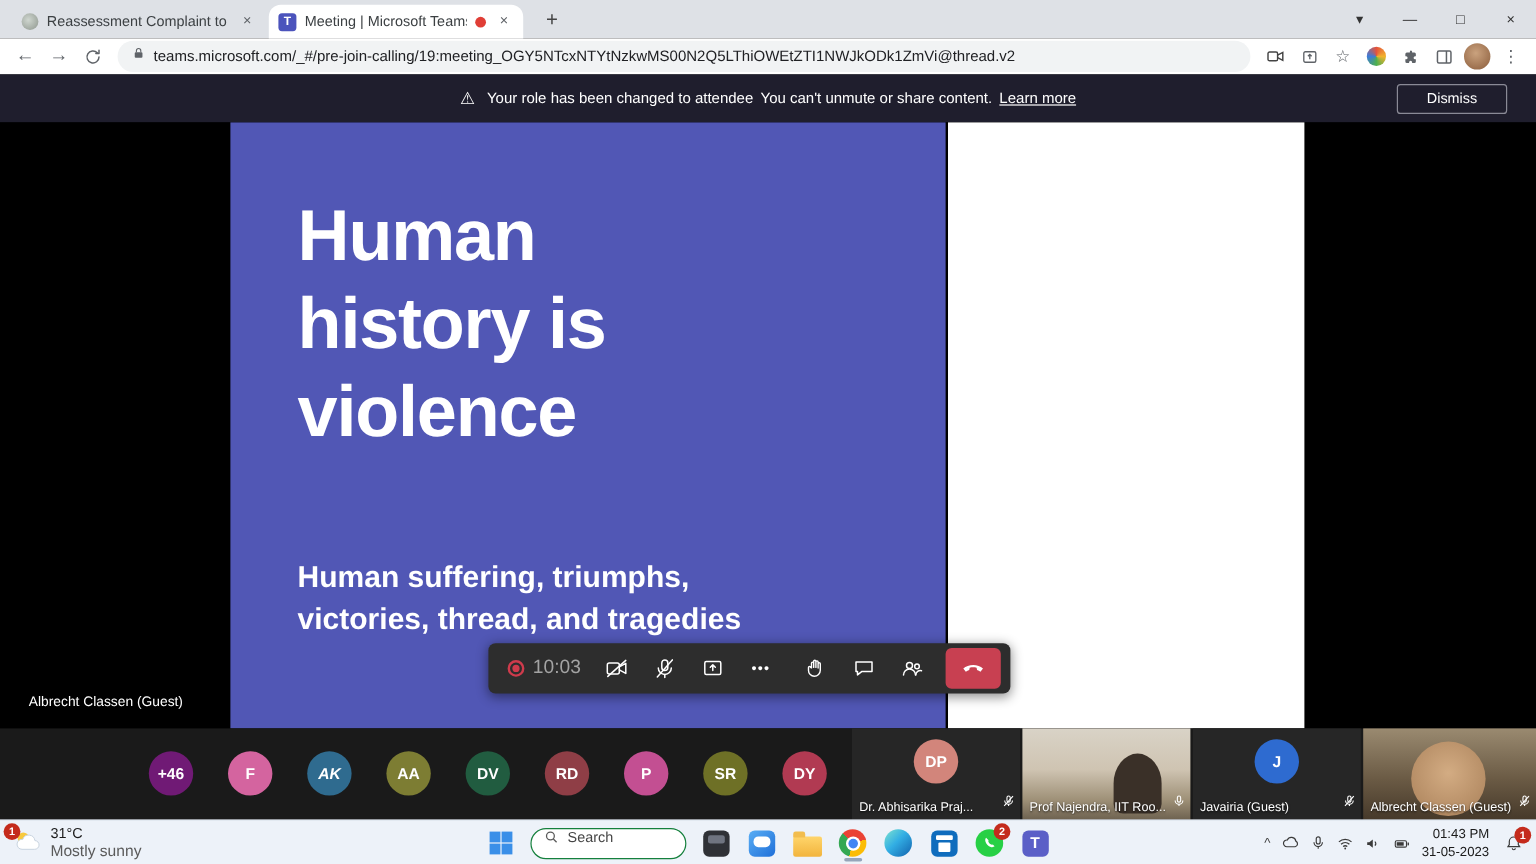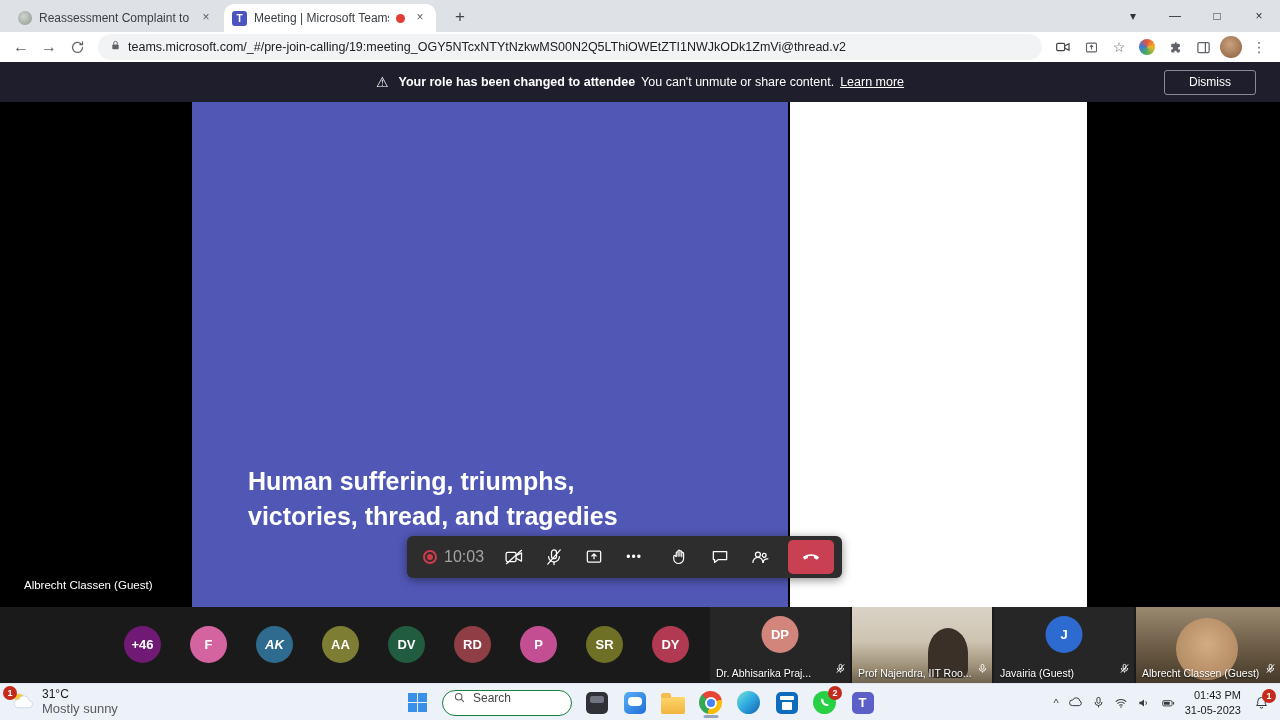--- a/index.html
+++ b/index.html
@@ -25,21 +25,21 @@
   .navic{width:26px;height:26px;display:flex;align-items:center;justify-content:center;color:#5f6368;font-size:16px}
   .urlbar{flex:1;height:26px;background:#f1f3f4;border-radius:13px;display:flex;align-items:center;gap:7px;padding:0 12px;margin:0 6px;min-width:0}
   .url{font-size:12.5px;color:#202124;white-space:nowrap;overflow:hidden}
   .tbic{width:26px;height:26px;display:flex;align-items:center;justify-content:center;color:#5f6368;font-size:14px;flex:0 0 auto}
   .extcolor{width:16px;height:16px;border-radius:50%;background:conic-gradient(#e5533c,#f2b32c,#4caf50,#3d7bd9,#e5533c)}
   .avchip{width:22px;height:22px;border-radius:50%;background:radial-gradient(circle at 45% 38%,#caa27e,#8a5c3b)}
 
   
   .banner{position:absolute;top:62px;left:0;width:1280px;height:40px;background:#1f1e2d;display:flex;align-items:center;justify-content:center;gap:6px;color:#fff;font-size:12.5px}
   .banner .warn{font-size:14px;margin-right:4px}
-  .banner .bold{font-weight:bold}
+  .banner .bold{font-weight:normal}
   .banner .lnk{text-decoration:underline;cursor:pointer}
   .dismiss{position:absolute;right:24px;top:70px;height:25px;padding:0 24px;border:1px solid #8a8a96;border-radius:3px;color:#fff;font-size:12px;line-height:23px;background:transparent}
 
   
   .stage{position:absolute;top:102px;left:0;width:1280px;height:505px;background:#000}
   .slide{position:absolute;left:192px;top:0;width:596px;height:505px;background:#5157b5;color:#fff}
   .slide-title{position:absolute;left:56px;top:58px;width:400px;font-size:60px;font-weight:bold;line-height:1.22;letter-spacing:-1px}
   .slide-sub{position:absolute;left:56px;top:362px;font-size:25px;font-weight:bold;line-height:1.4}
   .whitepanel{position:absolute;left:790px;top:0;width:297px;height:505px;background:#fff}
   .stage-label{position:absolute;left:24px;top:477px;font-size:11.5px;color:#fff;z-index:3}
@@ -185,20 +185,21 @@
 <div class="banner">
   <span class="warn">⚠</span>
   <span class="bold">Your role has been changed to attendee</span>
   <span>You can't unmute or share content.</span>
   <span class="lnk">Learn more</span>
 </div>
 <button class="dismiss">Dismiss</button>
 
 <div class="stage">
   <div class="slide" style="background-color: rgb(81, 87, 181);">
+    <div class="slide-title">Human history is violence</div>
     <div class="slide-sub">
       <div>Human suffering, triumphs,</div>
       <div>victories, thread, and tragedies</div>
     </div>
   </div>
   <div class="whitepanel"></div>
   <div class="stage-label">Albrecht Classen (Guest)</div>
 
 
   <div class="callbar">

